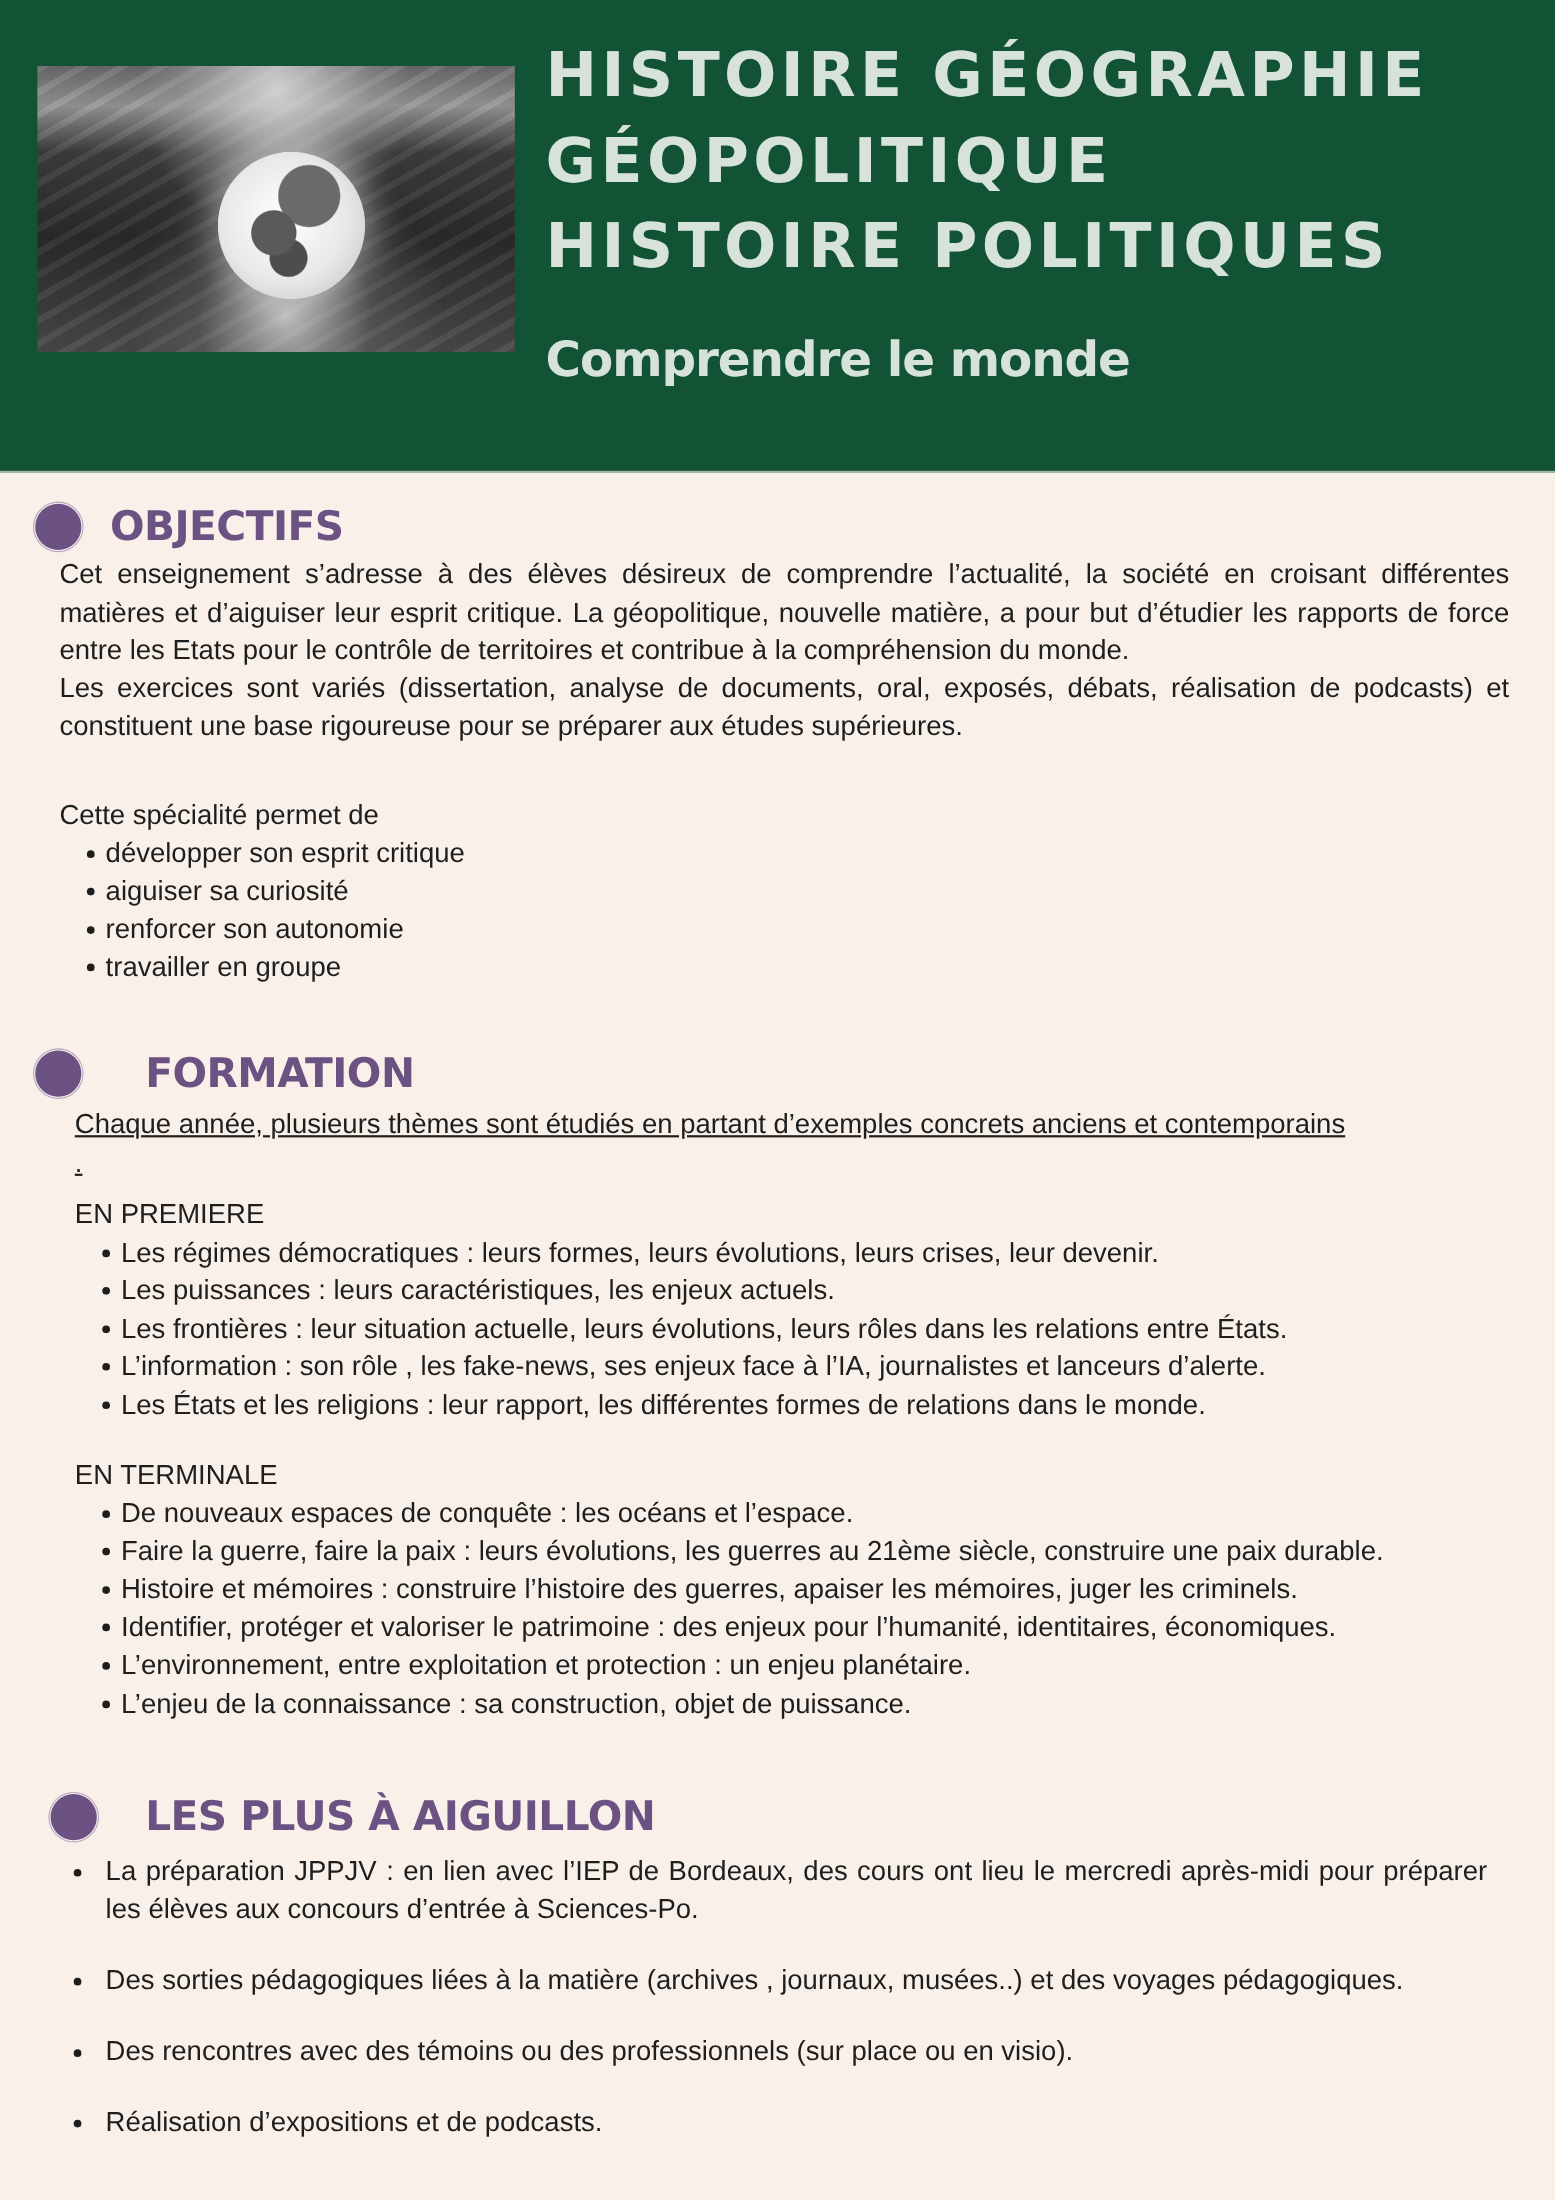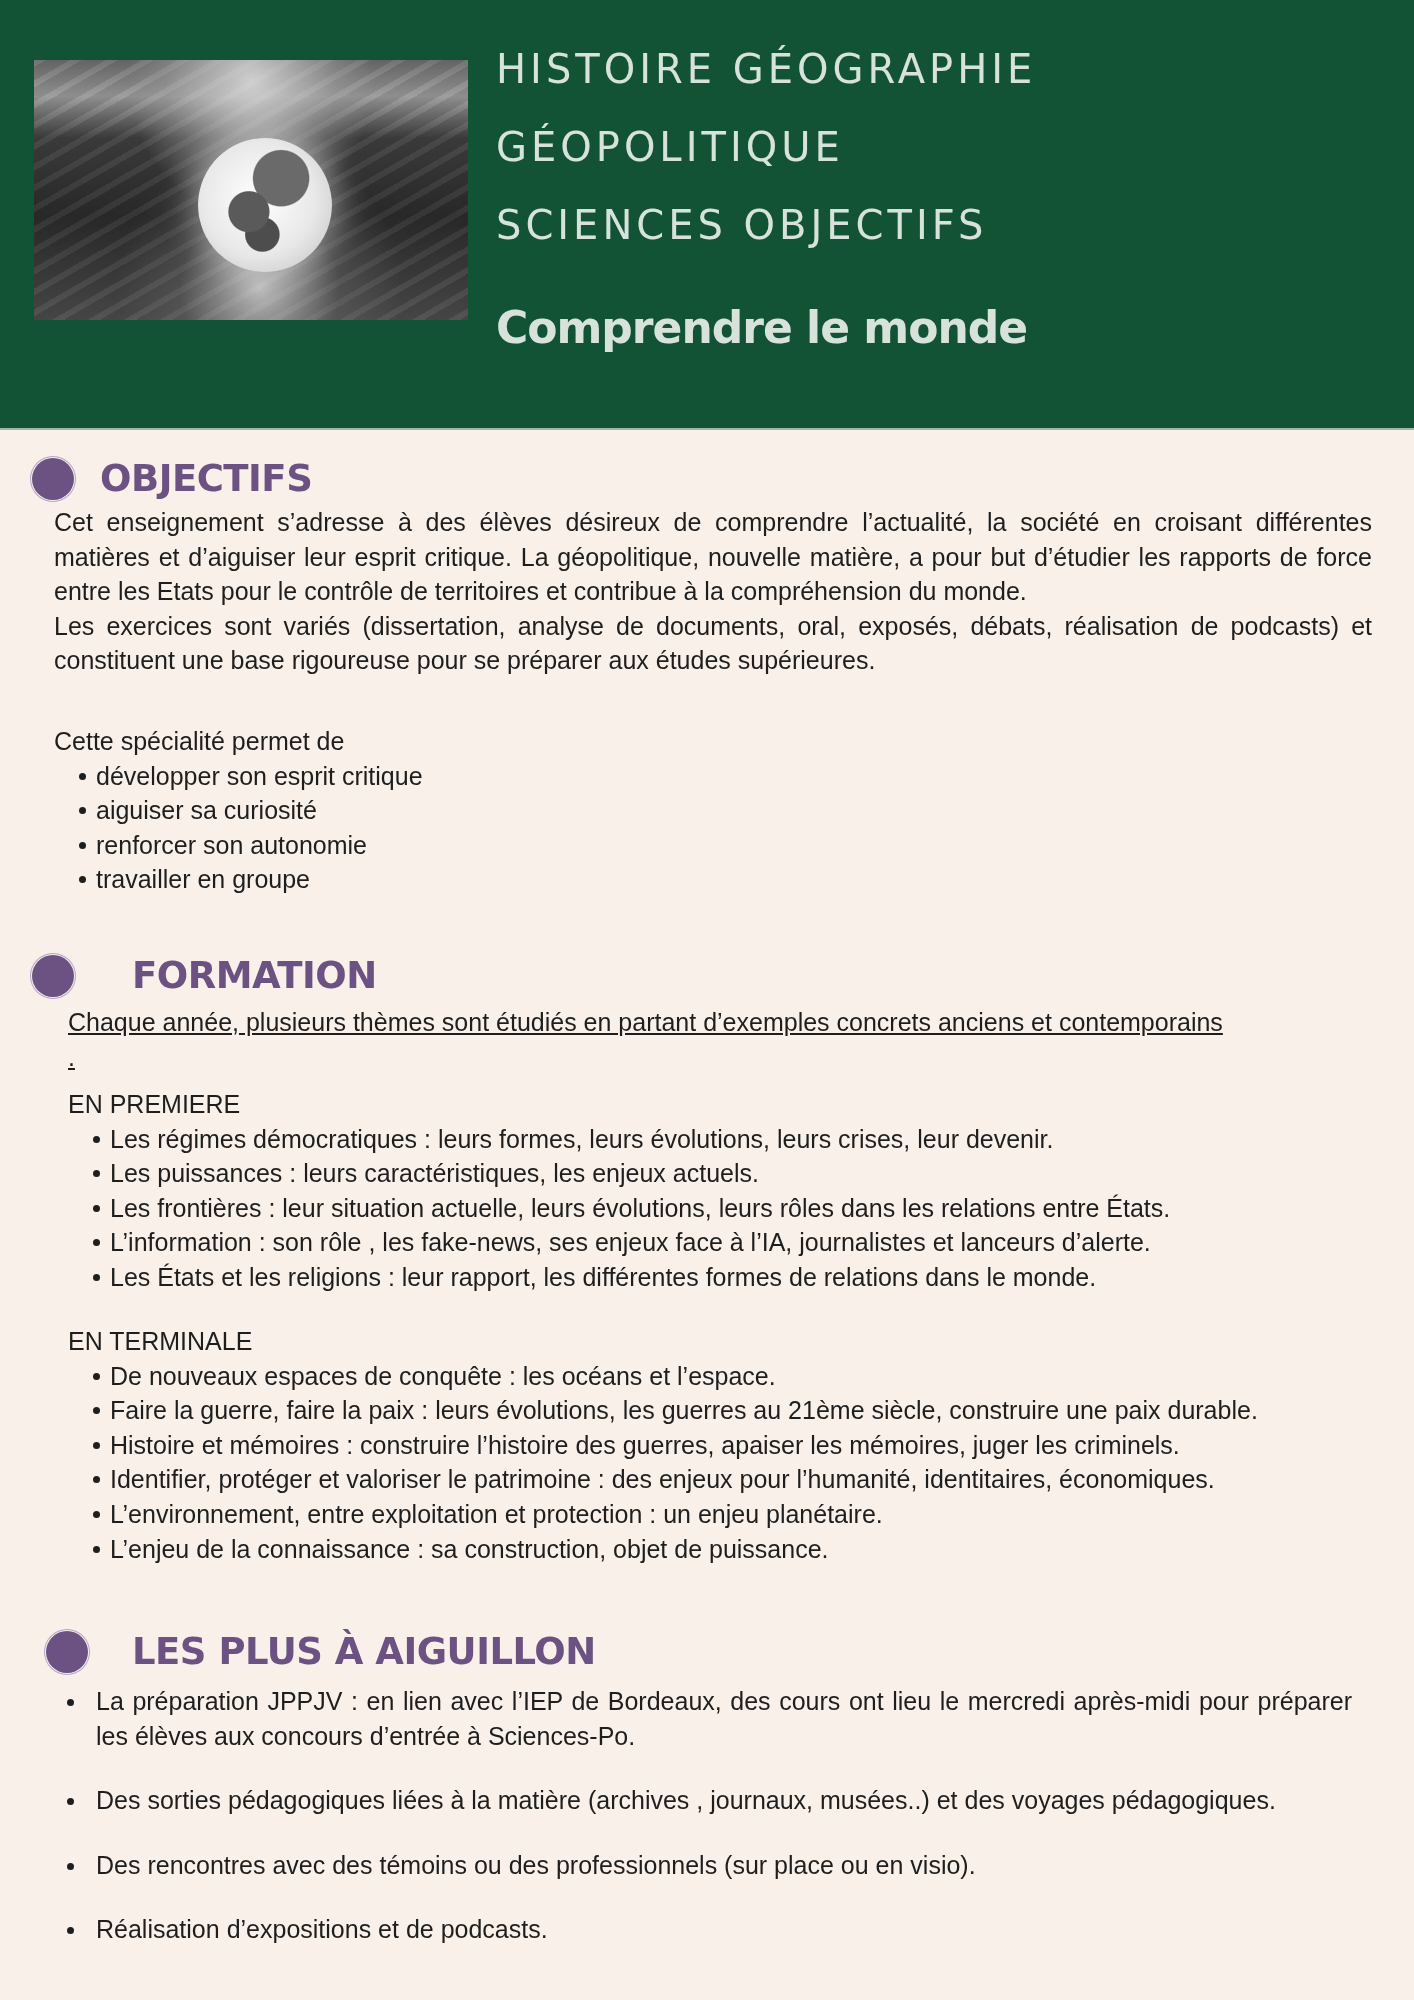--- a/index.html
+++ b/index.html
@@ -34,22 +34,22 @@
         radial-gradient(circle at 45% 45%, #ffffff 0%, #e8e8e8 55%, #bdbdbd 100%);
       box-shadow: 0 0 30px 8px rgba(255,255,255,0.35);
     }
     .title-block {
       position: absolute; left: 496px; top: 30px;
     }
     .title-line {
       display: block;
       color: #d7e3da;
       font-family: "DejaVu Sans", sans-serif;
-      font-weight: normal;
-      font-size: 40px;
+      font-weight: bold;
+      font-size: 56px;
       letter-spacing: 4px;
       line-height: 78px;
       white-space: nowrap;
     }
     .subtitle {
       position: absolute; left: 496px; top: 302px;
       color: #d7e3da;
       font-family: "DejaVu Sans", sans-serif;
       font-weight: bold;
       font-size: 44px;
@@ -96,21 +96,21 @@
 </head>
 <body>
 
 <div class="header">
   <div class="hero-image" title="Globe lumineux posé sur le sable">
     <div class="globe"></div>
   </div>
   <div class="title-block">
     <span class="title-line">HISTOIRE GÉOGRAPHIE</span>
     <span class="title-line">GÉOPOLITIQUE</span>
-    <span class="title-line">SCIENCES OBJECTIFS</span>
+    <span class="title-line">HISTOIRE POLITIQUES</span>
   </div>
   <div class="subtitle">Comprendre le monde</div>
 </div>
 
 <div class="section-heading" style="left:32px; top:457px;">
   <span class="dot"></span>
   <span class="heading-text" style="margin-left:26px;">OBJECTIFS</span>
 </div>
 
 <div class="body-text justify" style="left:54px; top:505px; width:1318px;">

